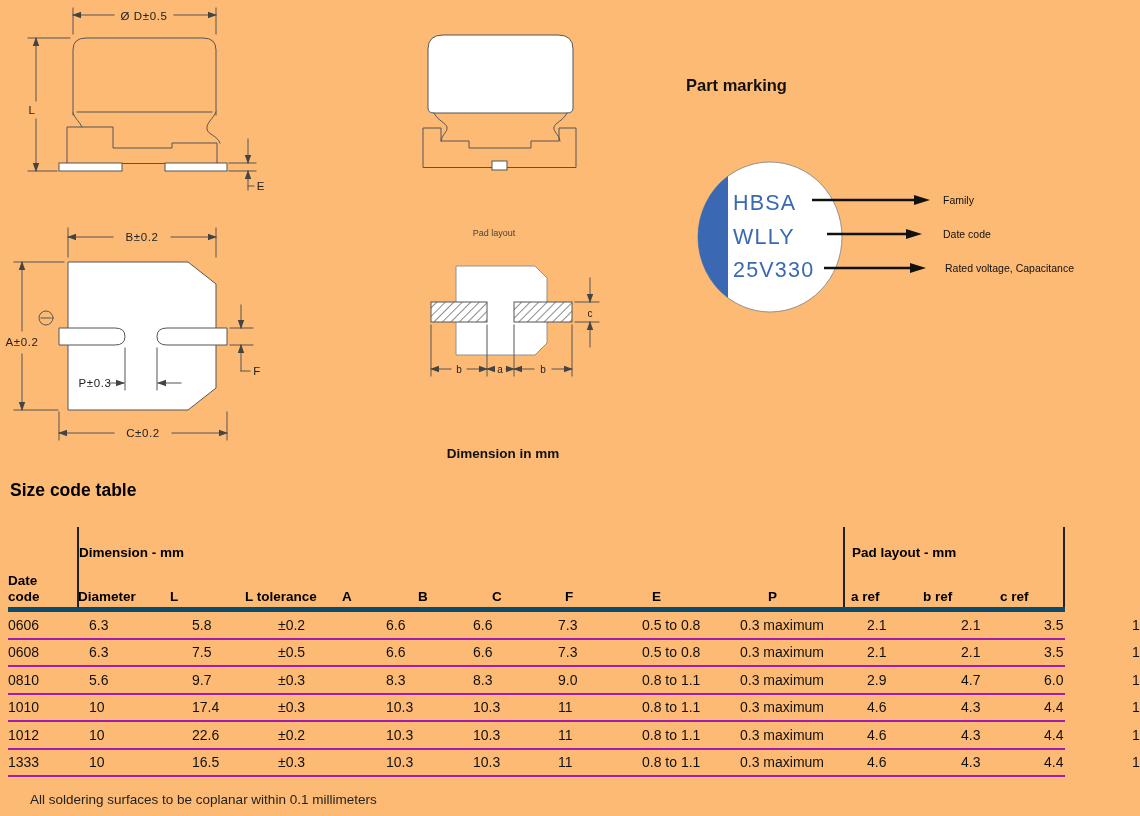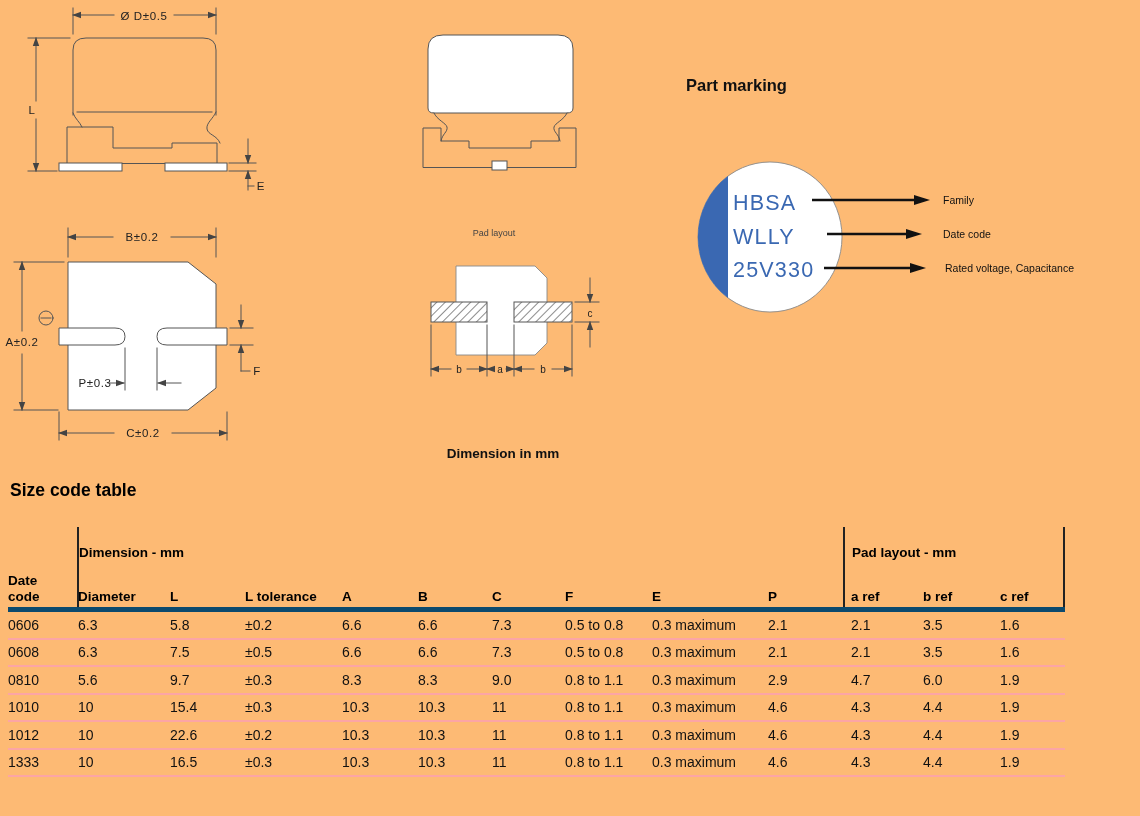--- a/index.html
+++ b/index.html
@@ -28,21 +28,21 @@
   .tbl { position:absolute; left:8px; top:527px; width:1057px; }
   .thead { position:relative; height:85px; box-sizing:border-box; border-bottom:5px solid #0c4a6e; }
   .vline { position:absolute; top:0; bottom:0; width:1.5px; background:#222; }
   .group { position:absolute; top:18px; font-size:13.5px; font-weight:700; color:#000; white-space:nowrap; }
   .hrow { position:absolute; left:0; right:0; bottom:2px; display:grid;
           grid-template-columns:70px 92px 75px 97px 76px 74px 73px 87px 116px 83px 72px 77px 65px;
           align-items:end; }
   .hc { font-size:13.5px; font-weight:700; color:#000; line-height:1.2; }
   .hc.c0 { width:46px; }
   .trow { display:grid; grid-template-columns:70px 92px 75px 97px 76px 74px 73px 87px 116px 83px 72px 77px 65px;
-          height:27.5px; box-sizing:border-box; border-bottom:2px solid #fca5a5; align-items:center; }
+          height:27.5px; box-sizing:border-box; border-bottom:2px solid #a21caf; align-items:center;gap:11px; }
   .tc { font-size:14px; color:#111; white-space:nowrap; }
   .footnote { position:absolute; left:30px; top:792px; font-size:13.5px; color:#222; }
 </style>
 </head>
 <body>
 
 <div class="page">
 
   <svg class="art" width="1140" height="472" viewBox="0 0 1140 472">
     <defs>
@@ -251,21 +251,21 @@
       <div class="tc">0.8 to 1.1</div>
       <div class="tc">0.3 maximum</div>
       <div class="tc">2.9</div>
       <div class="tc">4.7</div>
       <div class="tc">6.0</div>
       <div class="tc">1.9</div>
     </div>
     <div class="trow">
       <div class="tc">1010</div>
       <div class="tc">10</div>
-      <div class="tc">15.4</div>
+      <div class="tc">17.4</div>
       <div class="tc">±0.3</div>
       <div class="tc">10.3</div>
       <div class="tc">10.3</div>
       <div class="tc">11</div>
       <div class="tc">0.8 to 1.1</div>
       <div class="tc">0.3 maximum</div>
       <div class="tc">4.6</div>
       <div class="tc">4.3</div>
       <div class="tc">4.4</div>
       <div class="tc">1.9</div>
@@ -295,13 +295,14 @@
       <div class="tc">11</div>
       <div class="tc">0.8 to 1.1</div>
       <div class="tc">0.3 maximum</div>
       <div class="tc">4.6</div>
       <div class="tc">4.3</div>
       <div class="tc">4.4</div>
       <div class="tc">1.9</div>
     </div>
   </div>
 
+  <div class="footnote">All soldering surfaces to be coplanar within 0.1 millimeters</div>
 </div>
 
 </body></html>

